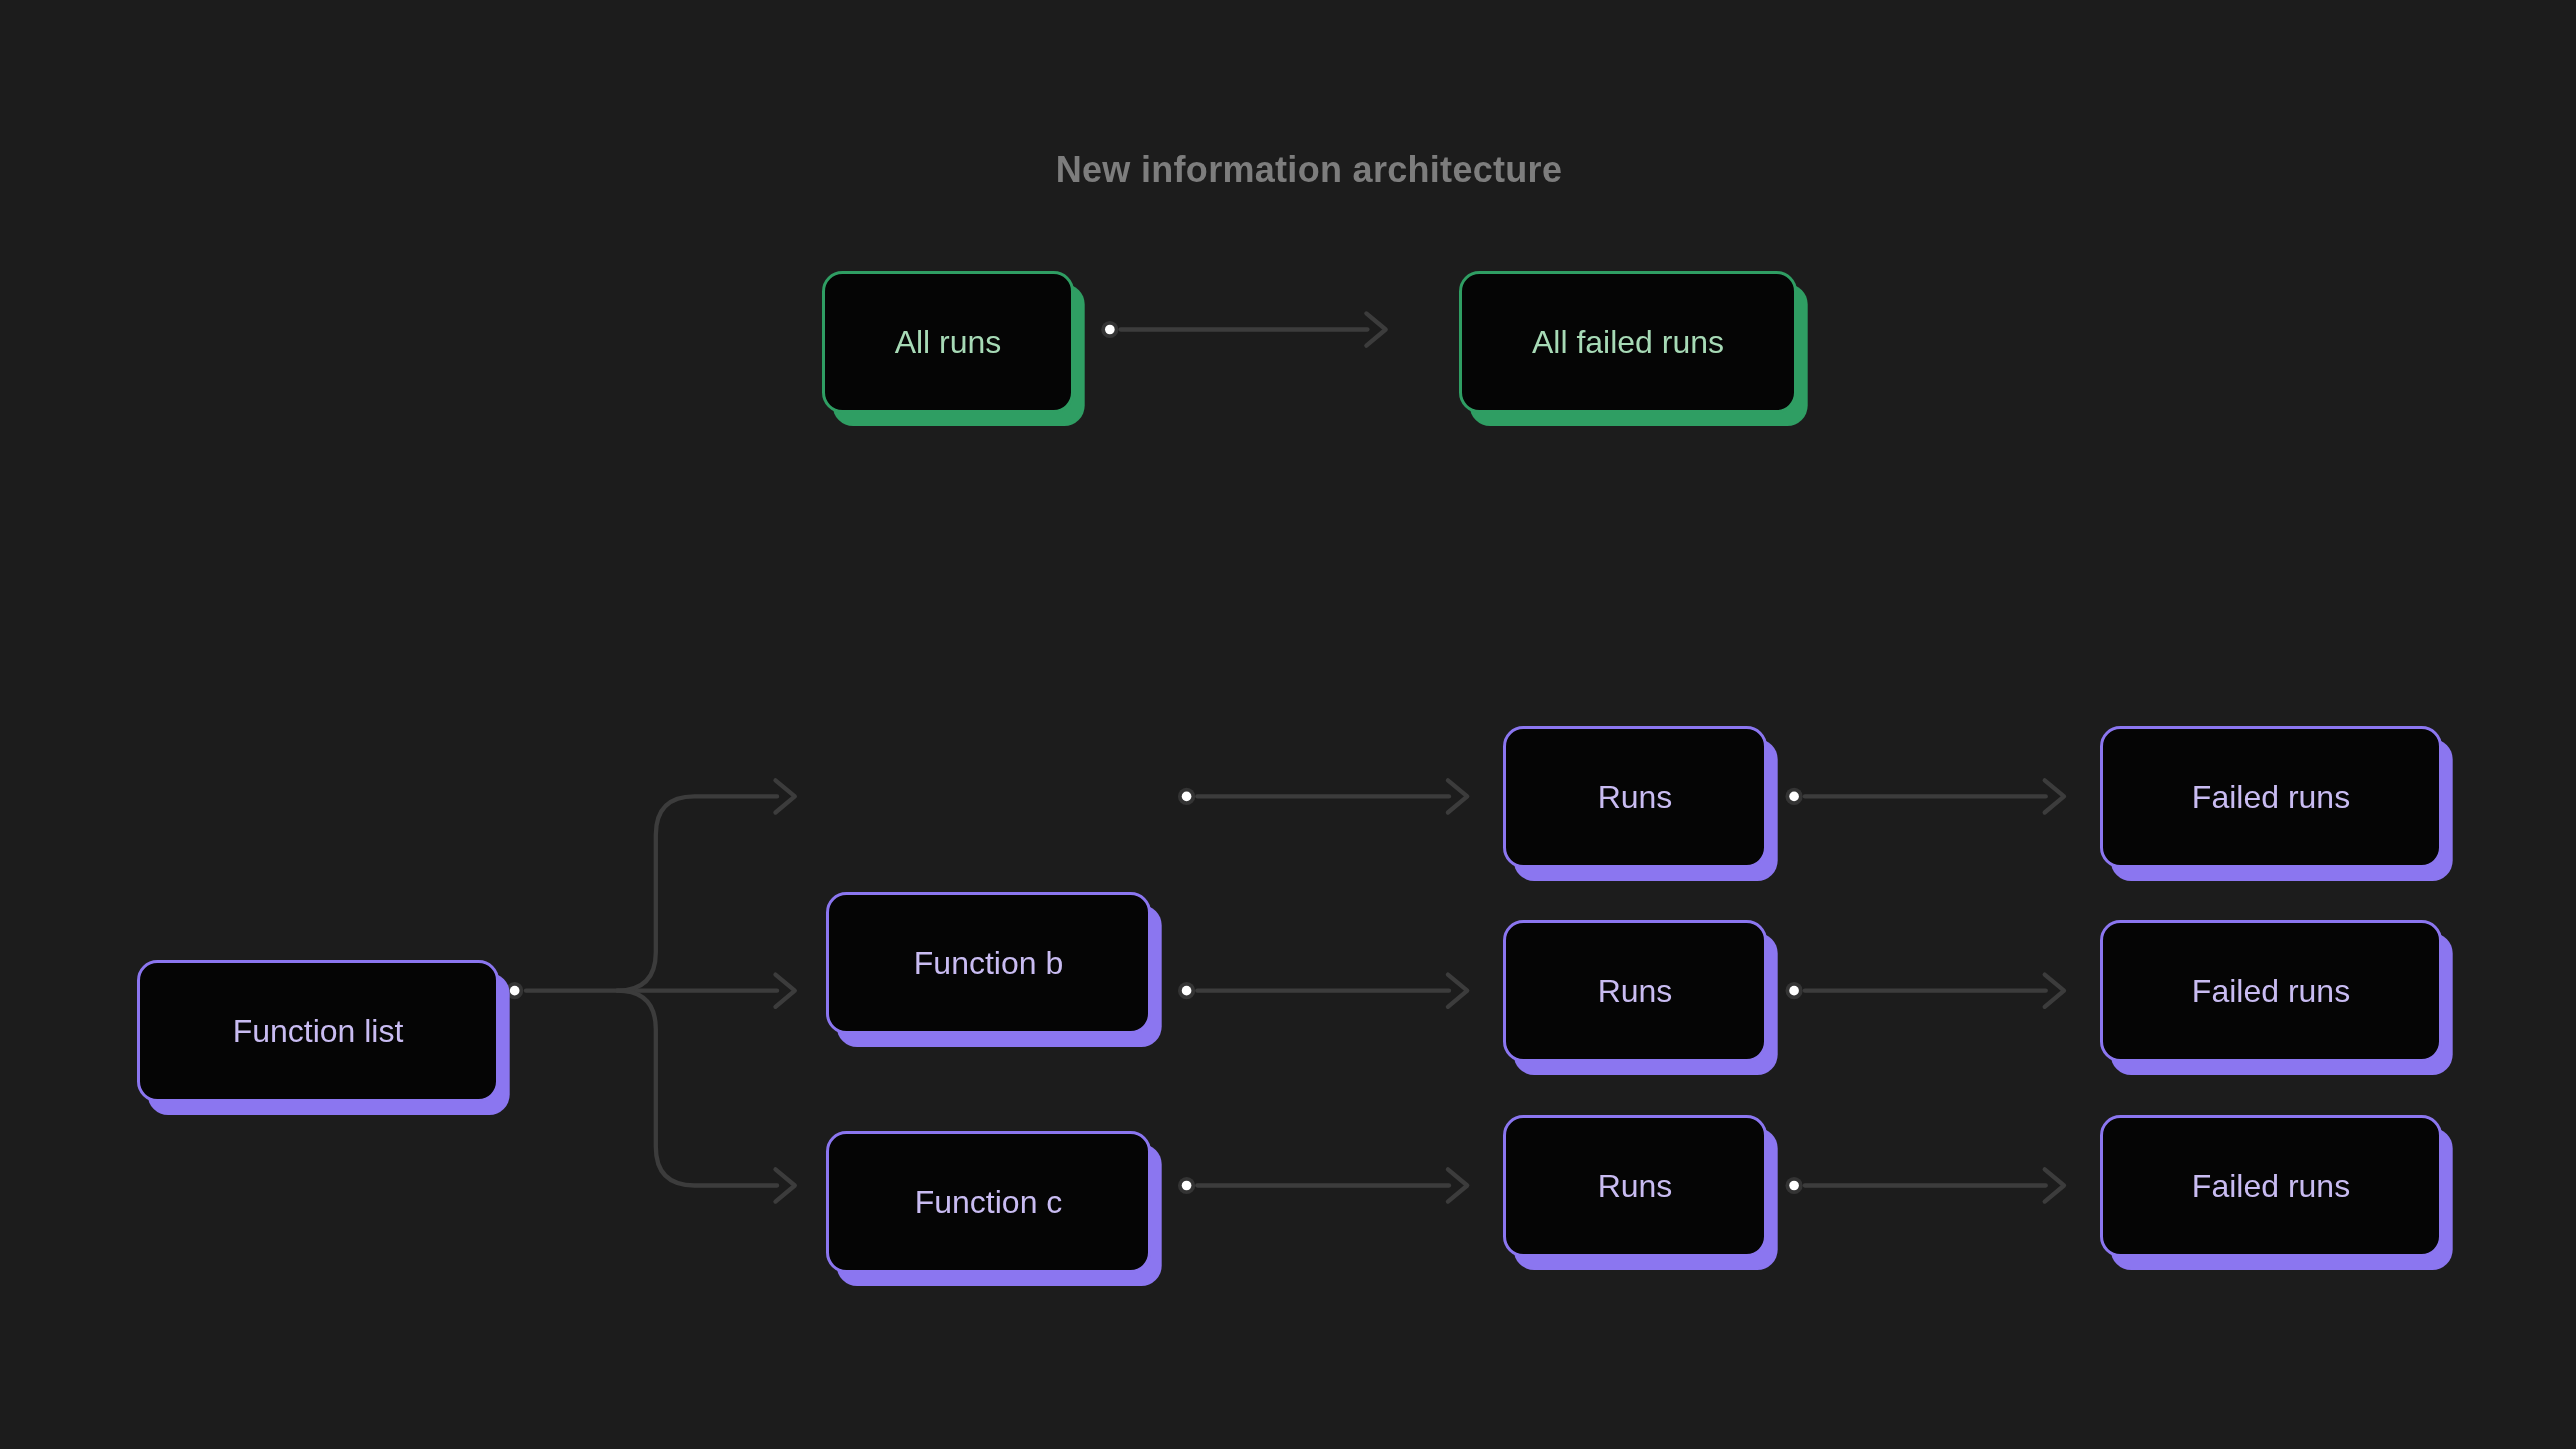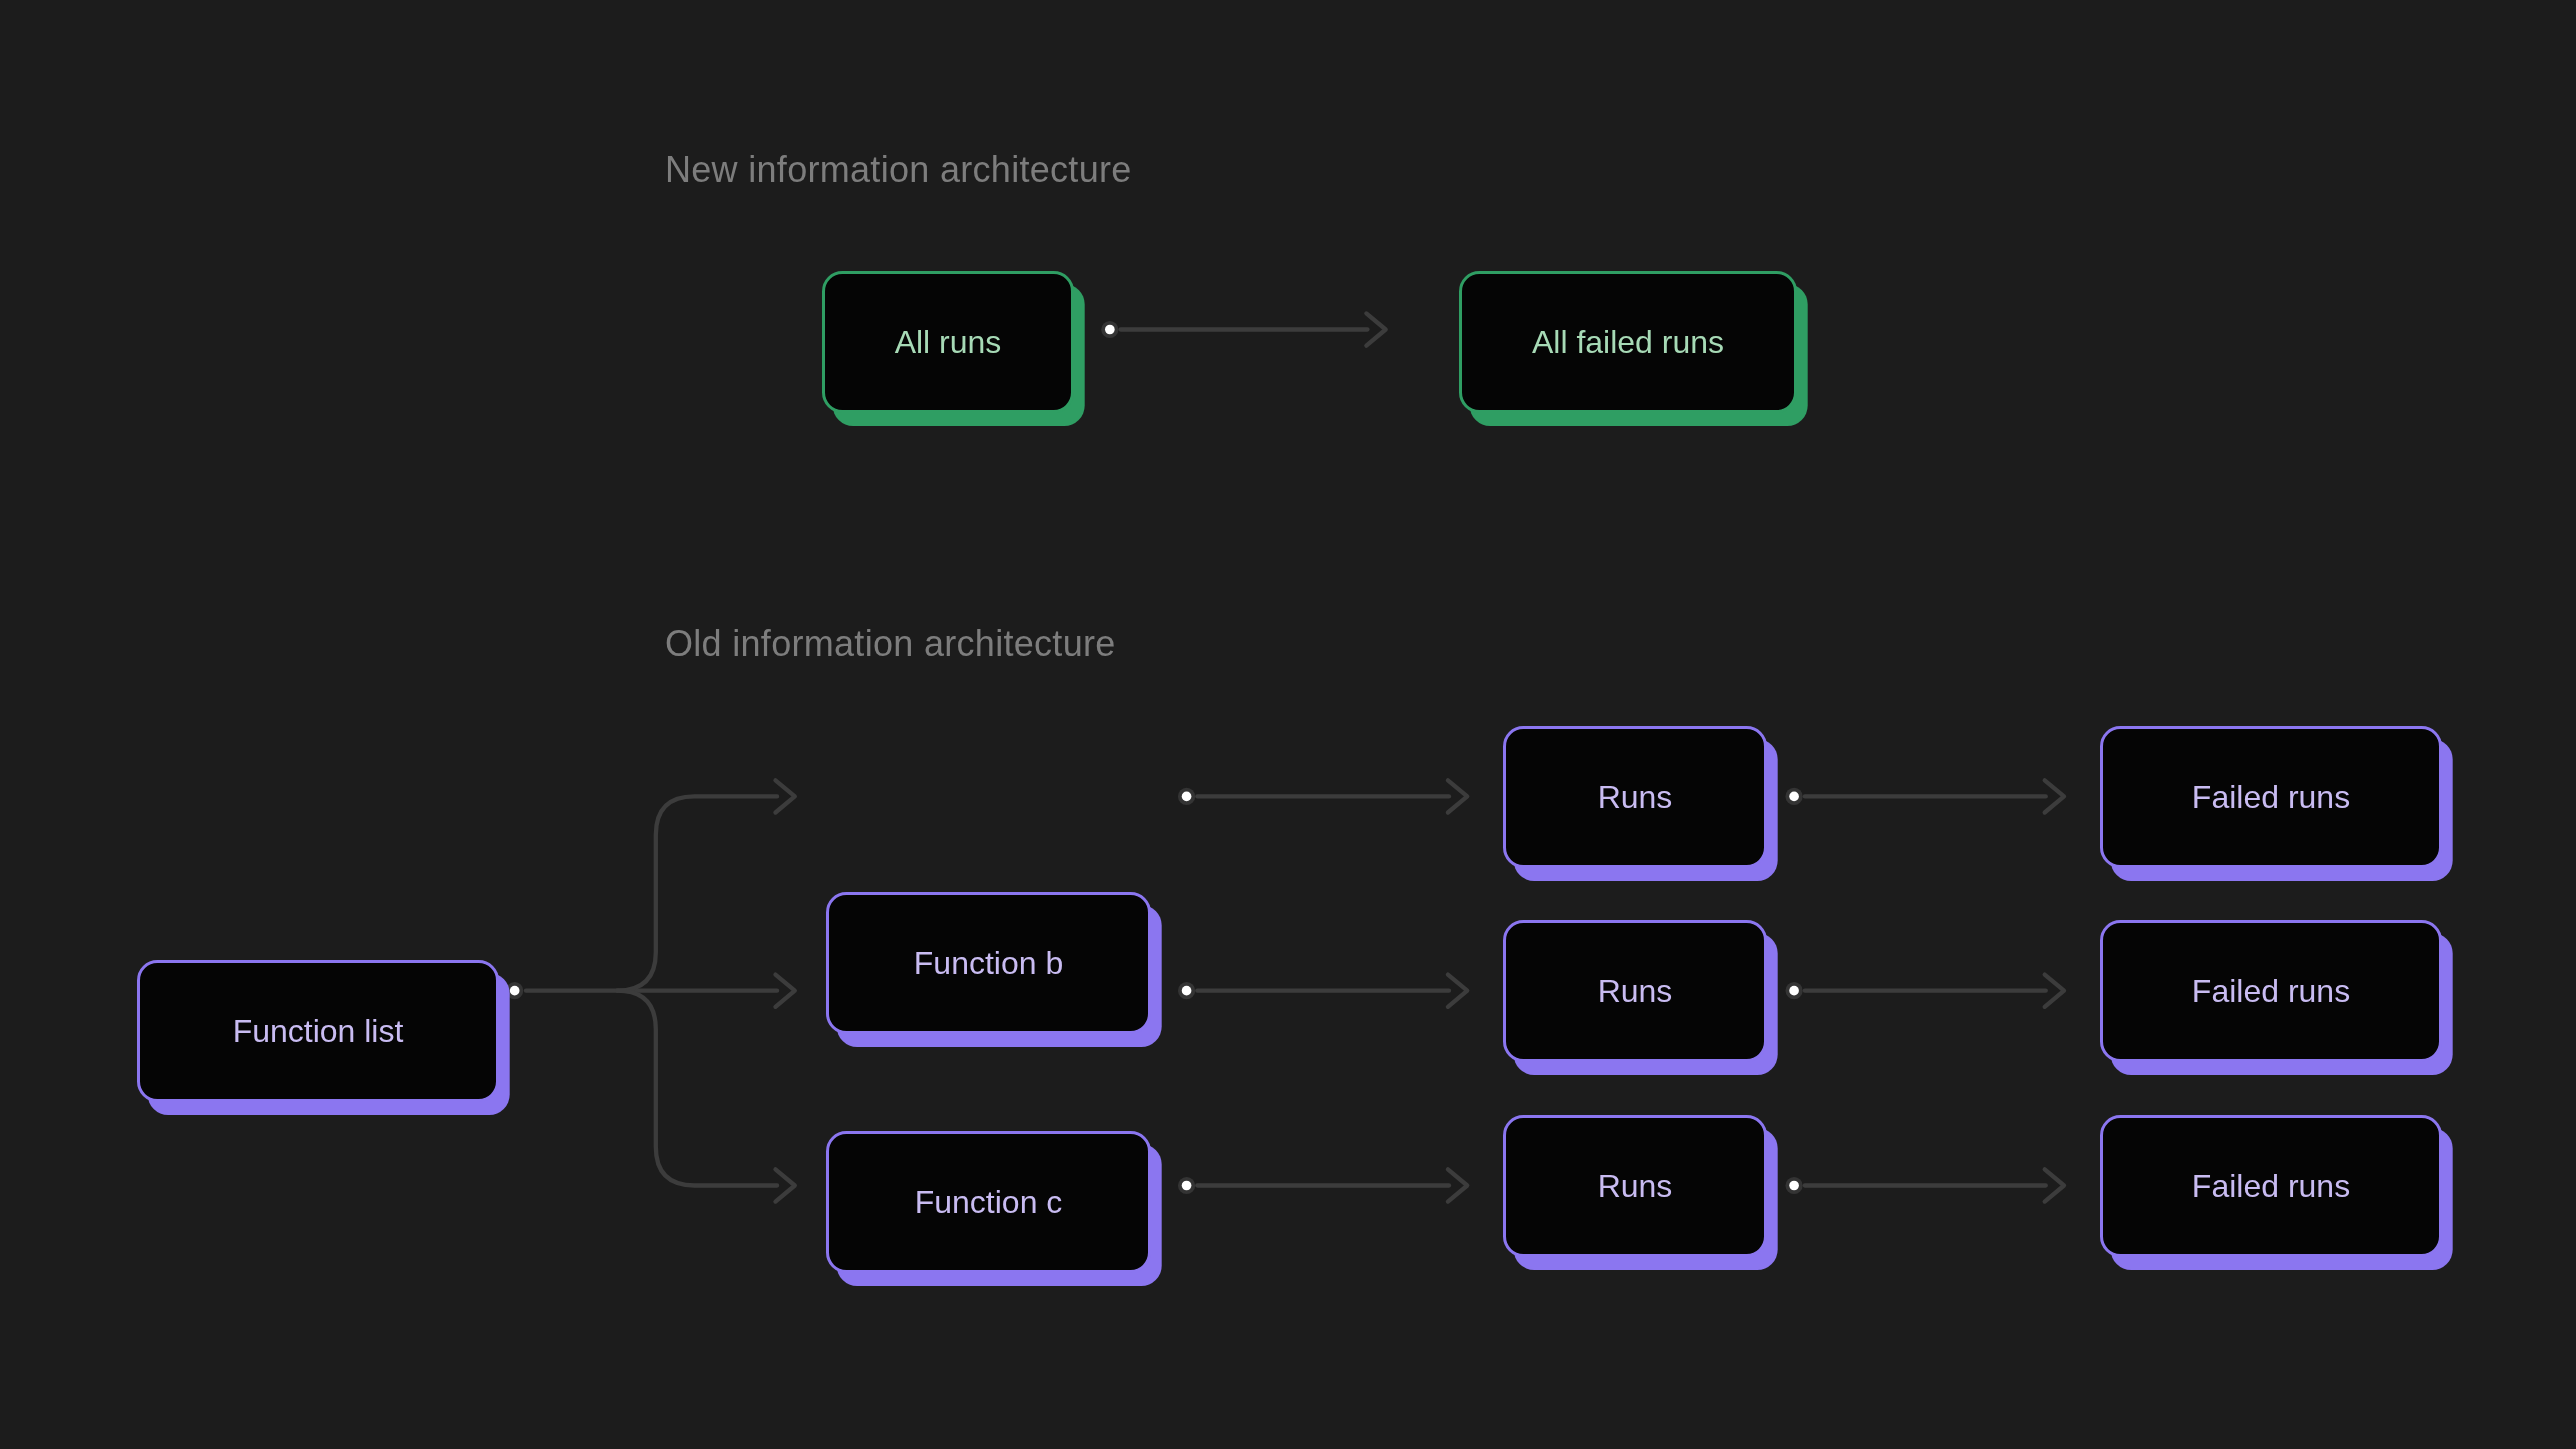--- a/index.html
+++ b/index.html
@@ -15,23 +15,24 @@
     --title:#7d7d7d;
   }
   *{margin:0;padding:0;box-sizing:border-box;}
   html,body{width:2576px;height:1449px;background:var(--bg);overflow:hidden;}
   body{font-family:"Liberation Sans","DejaVu Sans",sans-serif;}
   #canvas{position:absolute;left:0;top:0;width:2576px;height:1449px;background:var(--bg);}
   #connectors{position:absolute;left:0;top:0;width:2576px;height:1449px;}
   .section-title{
     position:absolute;
     width:1288px;
+    text-align:center;
     color:var(--title);
     font-size:36px;
-    font-weight:400;
+    font-weight:700;
     letter-spacing:0.3px;
   }
   .title-new{left:665px;top:149px;}
   .title-old{left:665px;top:623px;}
   .node{
     position:absolute;
     background:var(--box-fill);
     border:3.8px solid var(--purple);
     border-radius:20.4px;
     display:flex;
@@ -146,21 +147,20 @@
           <circle cx="3343" cy="1846" r="9" fill="#ffffff"></circle>
       </g>
       <g>
         <circle cx="3343" cy="2209" r="16" fill="#343434"></circle>
           <circle cx="3343" cy="2209" r="9" fill="#ffffff"></circle>
       </g>
     </g>
   </svg>
 
   <div class="section-title title-new">New information architecture</div>
-  <div class="section-title title-old">Old information architecture</div>
 
   <div class="node green n-all-runs">
     <span>All runs</span>
   </div>
   <div class="node green n-all-failed-runs">
     <span>All failed runs</span>
   </div>
 
   <div class="node n-function-list">
     <span>Function list</span>

